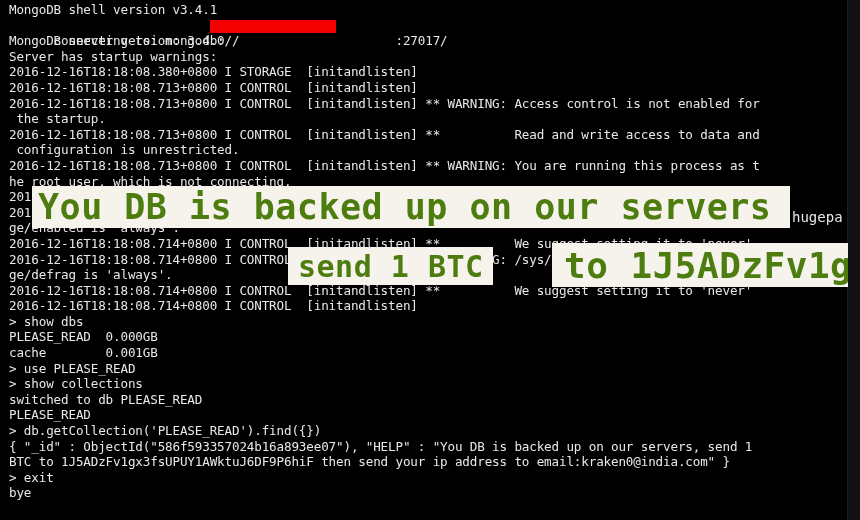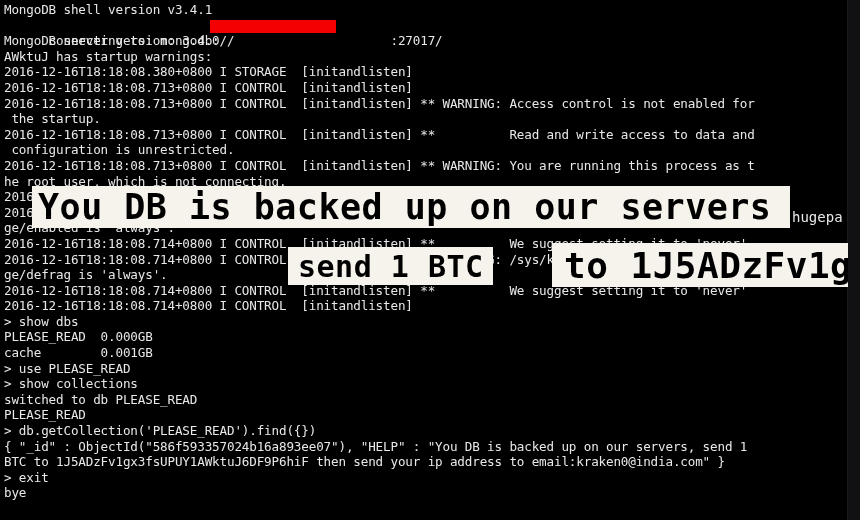--- a/index.html
+++ b/index.html
@@ -39,40 +39,40 @@
     z-index: 2;
   }
   .line {
     display: block;
     height: 15.6px;
     line-height: 15.6px;
     font-size: 12.6px;
     letter-spacing: -0.15px;
     color: #e8e8e8;
     white-space: pre;
-    padding-left: 4px;
+    padding-left: 9px;
     font-family: "DejaVu Sans Mono", "Liberation Mono", monospace;
   }
   .redact-line {
     position: relative;
   }
   .redact-bar {
     position: absolute;
     left: 210px;
     top: 2px;
     width: 126px;
     height: 13px;
     background: #f40000;
   }
 
   
   .overlay {
     position: absolute;
     background: #f6f3ec;
-    color: #000000;
+    color: #4d7c0f;
     font-family: "DejaVu Sans Mono", "Liberation Mono", monospace;
     font-weight: bold;
     white-space: nowrap;
     overflow: hidden;
     z-index: 5;
     display: flex;
     align-items: center;
   }
   #ov-line1 {
     left: 32px;
@@ -124,21 +124,21 @@
 
   <div class="right-gutter"></div>
 
   <div class="term">
     <span class="line">MongoDB shell version v3.4.1</span>
     <span class="line redact-line">
       <span>connecting to: mongodb://                     :27017/</span>
       <span class="redact-bar"></span>
     </span>
     <span class="line">MongoDB server version: 3.4.0</span>
-    <span class="line">AWktuJ has startup warnings:</span>
+    <span class="line">Server has startup warnings:</span>
     <span class="line">2016-12-16T18:18:08.380+0800 I STORAGE  [initandlisten]</span>
     <span class="line">2016-12-16T18:18:08.713+0800 I CONTROL  [initandlisten]</span>
     <span class="line">2016-12-16T18:18:08.713+0800 I CONTROL  [initandlisten] ** WARNING: Access control is not enabled for</span>
     <span class="line"> the startup.</span>
     <span class="line">2016-12-16T18:18:08.713+0800 I CONTROL  [initandlisten] **          Read and write access to data and</span>
     <span class="line"> configuration is unrestricted.</span>
     <span class="line">2016-12-16T18:18:08.713+0800 I CONTROL  [initandlisten] ** WARNING: You are running this process as t</span>
     <span class="line">he root user, which is not connecting.</span>
     <span class="line">2016-12-16T18:18:08.714+0800 I CONTROL  [initandlisten]</span>
     <span class="line">2016-12-16T18:18:08.714+0800 I CONTROL  [initandlisten] ** WARNING: /sys/kernel/mm/transparent_hugepa</span>

